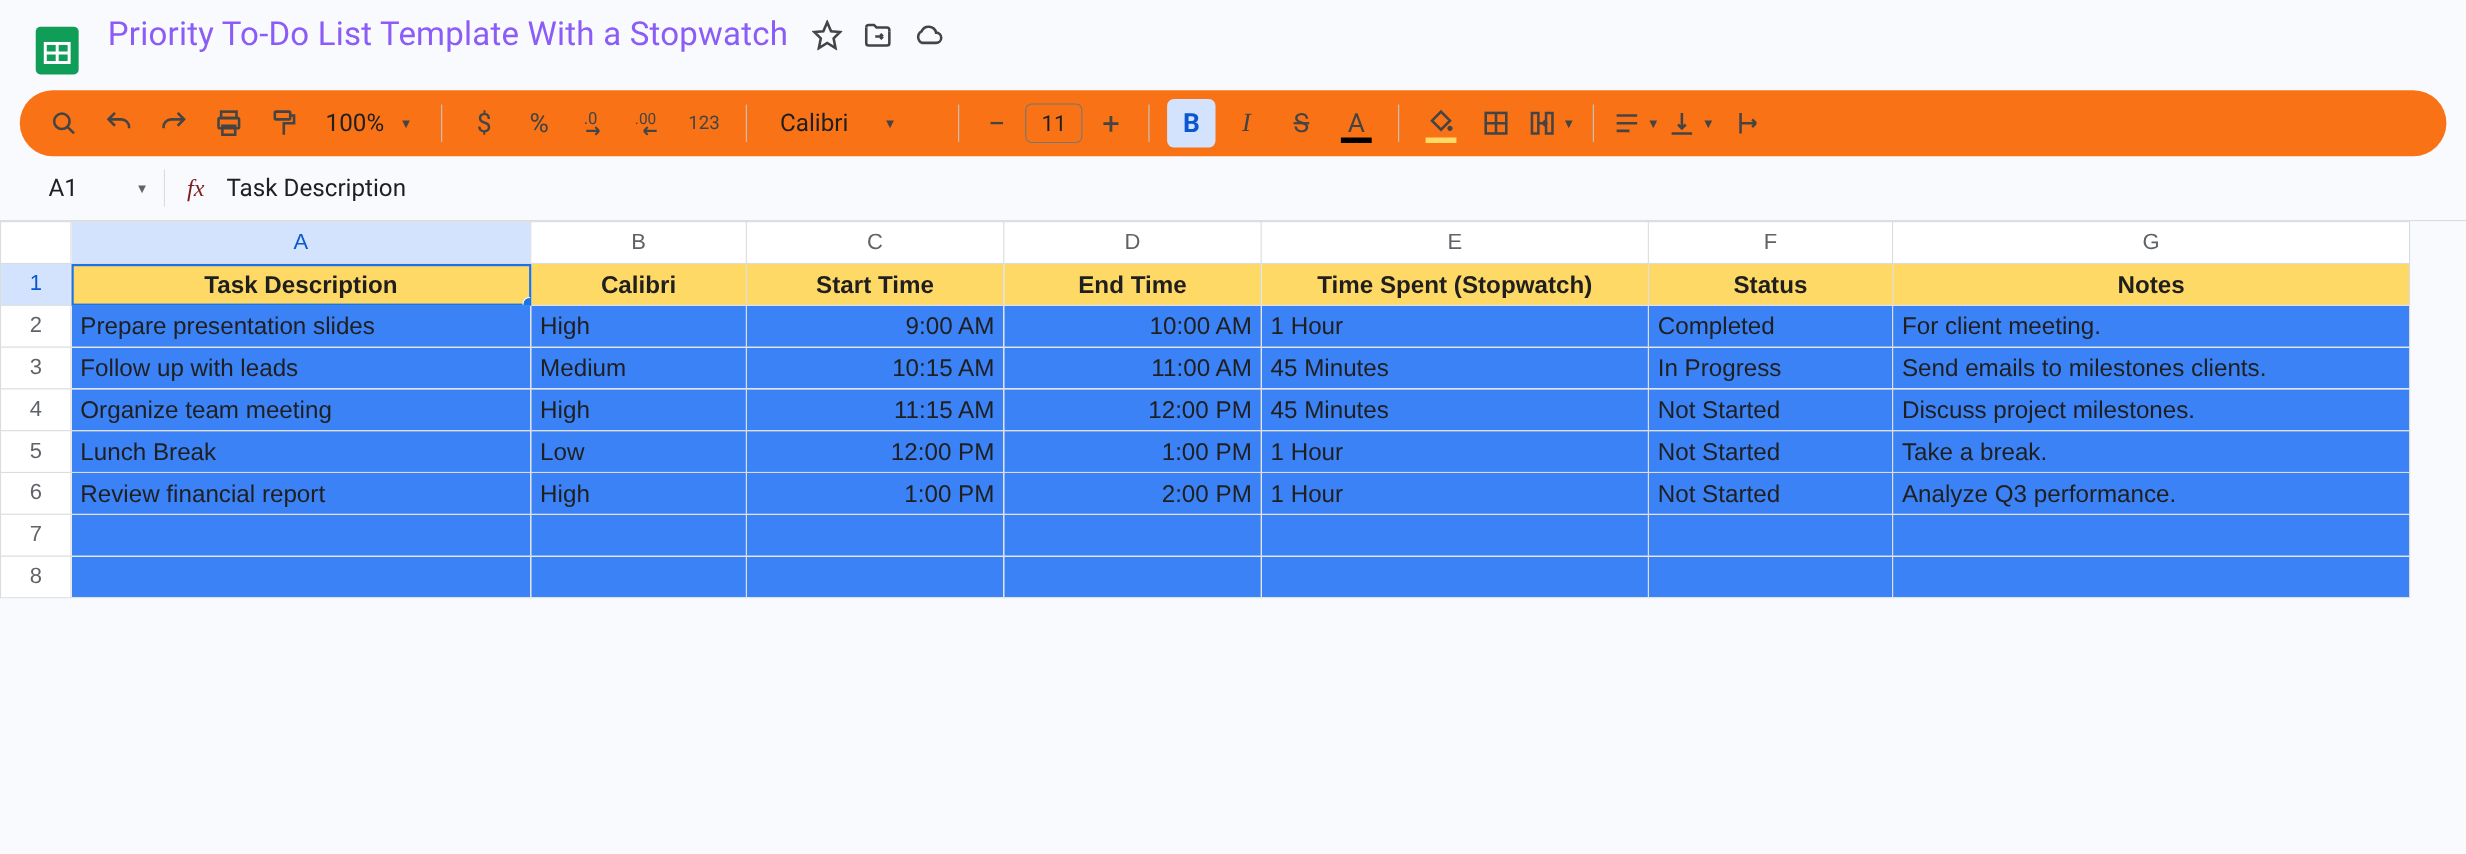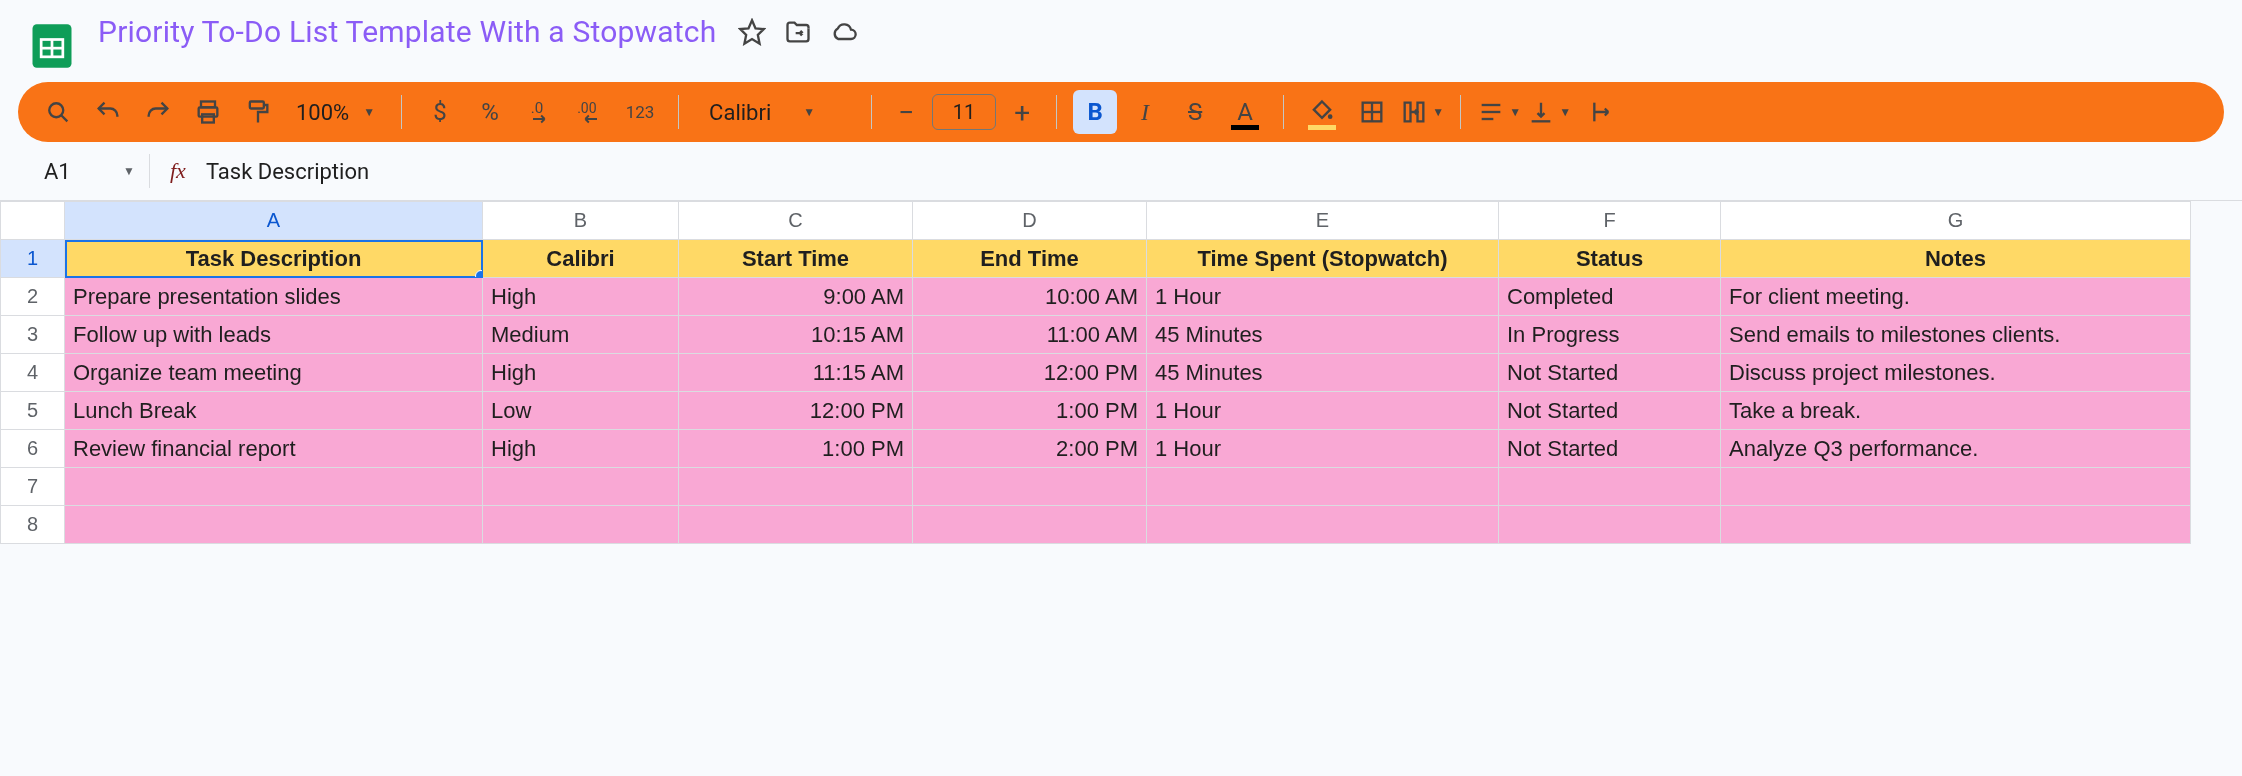--- a/index.html
+++ b/index.html
@@ -20,21 +20,21 @@
   
   .toolbar-wrap { padding:0 18px; }
   .toolbar { background:#f97316; border-radius:40px; height:60px; display:flex; align-items:center; padding:0 18px; gap:6px; }
   .tool { height:44px; min-width:44px; display:flex; align-items:center; justify-content:center; color:#444; border-radius:6px; cursor:pointer; font-size:22px; position:relative;}
   .tool svg { width:28px; height:28px; }
   .tool.bold-active { background:#d3e3fd; color:#0b57d0; font-weight:700; }
   .sep { width:1px; height:34px; background:#c4c7c5; margin:0 10px; }
   .zoom { font-size:22px; padding:0 10px; display:flex; align-items:center; gap:10px;}
   .fontname { font-size:22px; padding:0 30px 0 14px; display:flex; align-items:center; gap:28px; min-width:160px;}
   .fontsize { display:flex; align-items:center; gap:8px; }
-  .fontsize .box { border:1px solid #747775; border-radius:6px; width:64px; height:36px; display:flex; align-items:center; justify-content:center; font-size:20px;}
+  .fontsize .box { border:1px solid #747775; border-radius:6px; width:52px; height:36px; display:flex; align-items:center; justify-content:center; font-size:20px;}
   .fontsize .pm { width:36px; height:36px; display:flex; align-items:center; justify-content:center; font-size:28px; color:#444; cursor:pointer;}
   .ul-color { position:relative; }
   .ul-color .bar { position:absolute; bottom:4px; left:8px; right:8px; height:5px; }
   .caret-sm { font-size:12px; color:#444; margin-left:4px;}
   
   
   .fxrow { display:flex; align-items:center; height:48px; padding:10px 0 0 10px; gap:8px;margin-left:20px; }
   .namebox { width:120px; display:flex; align-items:center; justify-content:space-between; padding:0 14px; font-size:22px; border-right:1px solid #dadce0; height:34px;}
   .namebox .caret { font-size:12px; color:#5f6368;}
   .fx { color:#7f1d1d; font-style:italic; font-size:22px; padding:0 12px; font-family: 'Times New Roman', serif;}
@@ -42,21 +42,21 @@
   
   
   .grid-wrap { margin-top:10px; border-top:1px solid #dadce0;}
   table.grid { border-collapse:collapse; table-layout:fixed; font-family: Arial, sans-serif; }
   .grid th, .grid td { border:1px solid #dadce0; height:38px; padding:0 8px; font-size:22px; white-space:nowrap; overflow:hidden; }
   .grid th.colh { background:#fff; color:#5f6368; font-weight:400; text-align:center; height:36px; font-size:20px;}
   .grid th.rowh { background:#fff; color:#5f6368; font-weight:400; text-align:center; width:64px; font-size:20px;}
   .grid .corner { background:#fff; width:64px;}
   .grid th.colh.sel { background:#d3e3fd; color:#0b57d0;}
   .grid th.rowh.sel { background:#d3e3fd; color:#0b57d0;}
-  .grid td { background:#f9a8d4; text-align:left; }
+  .grid td { background:#3b82f6; text-align:left; }
   .grid td.right { text-align:right; }
   .grid tr.hdrrow td { background:#ffd966; font-weight:700; text-align:center;}
   .grid td.activecell { outline:2px solid #1a73e8; outline-offset:-2px; position:relative;}
   .grid td.activecell::after { content:""; position:absolute; right:-5px; bottom:-5px; width:10px; height:10px; background:#1a73e8; border-radius:50%; border:1px solid #fff;}
 </style>
 </head>
 <body>
 
 <div class="docbar">
   <div class="logo">

